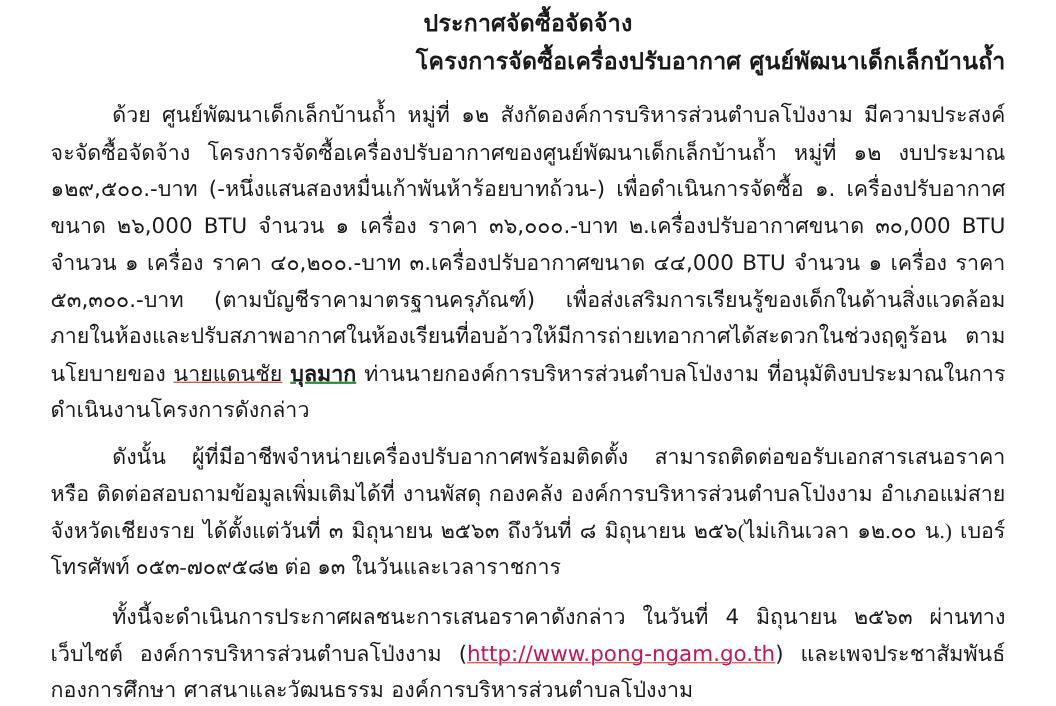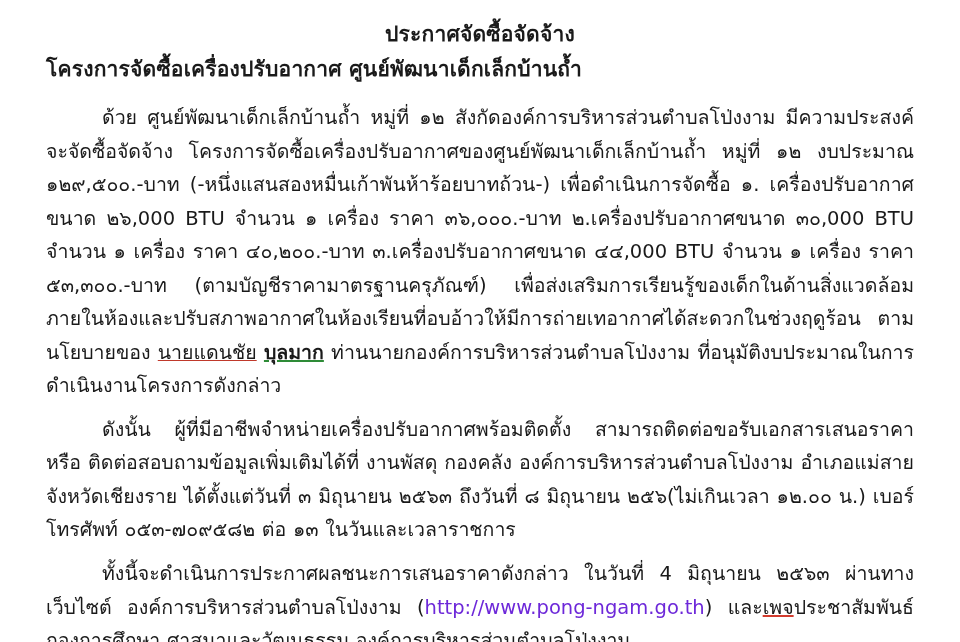--- a/index.html
+++ b/index.html
@@ -11,32 +11,32 @@
     width: 960px;
     height: 642px;
     font-family: "DejaVu Sans", "Liberation Sans", sans-serif;
     color: #1a1a1a;
     overflow: hidden;
   }
   .page {
     width: 960px;
     height: 608px;
     box-sizing: border-box;
-    padding: 18px 46px 10px 46px;
+    padding: 5px 46px 10px 46px;
     position: relative;
   }
   .doc-title {
     text-align: center;
     font-weight: bold;
     font-size: 21px;
     line-height: 1.55;
     letter-spacing: 0.2px;
   }
   .doc-subtitle {
-    text-align: left;
+    text-align: right;
     font-weight: bold;
     font-size: 21px;
     line-height: 1.55;
     letter-spacing: 0.2px;
     margin-top: 2px;
   }
   .body-block {
     margin-top: 16px;
     font-size: 19.5px;
     line-height: 1.72;
@@ -46,44 +46,45 @@
   }
   .para {
     margin: 0 0 10px 0;
     text-indent: 0;
   }
   .para.indent {
     text-indent: 56px;
   }
   .para.p2 {
     text-indent: 56px;
+    font-family: Liberation Serif, serif;
   }
   .para.p3 {
     text-indent: 56px;
   }
   .u-name {
     text-decoration: underline;
     text-decoration-color: #c0392b;
     text-decoration-thickness: 1px;
   }
   .u-spell {
-    text-decoration: underline;
     text-decoration-style: solid;
     text-decoration-color: #d23b2e;
     text-decoration-thickness: 2px;
   }
   .u-grammar {
     text-decoration: underline;
     text-decoration-style: solid;
     text-decoration-color: #2e8b37;
     text-decoration-thickness: 2px;
     font-weight: bold;
   }
   .link {
-    color: #6d28d9;
+    color: #be185d;
+    text-decoration: underline;
     text-decoration-color: #d23b2e;
     text-decoration-thickness: 1px;
   }
 </style>
 </head>
 <body>
 
 <div class="page">
 
   <div class="doc-title">ประกาศจัดซื้อจัดจ้าง</div>

